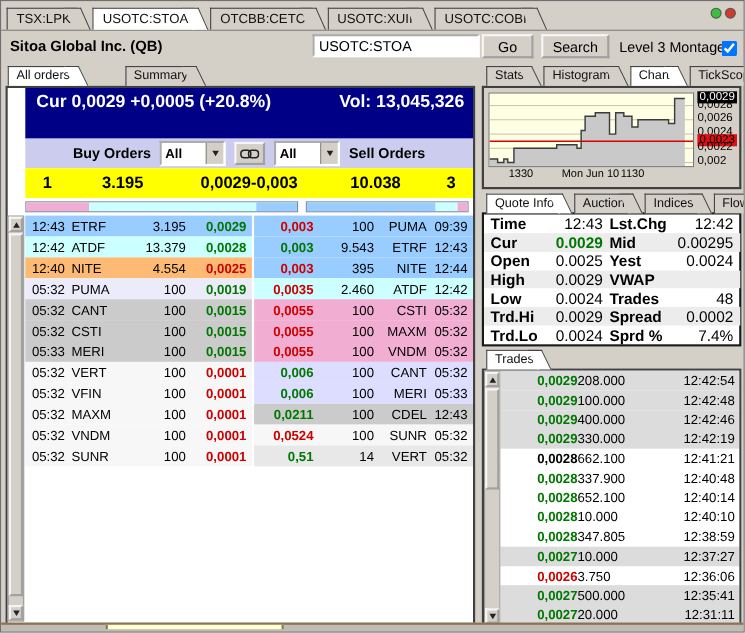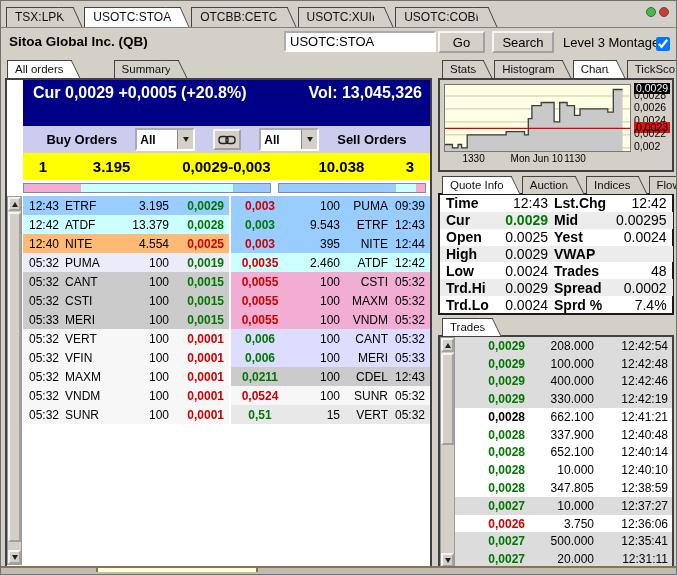--- a/index.html
+++ b/index.html
@@ -35,21 +35,21 @@
         border-top:1px solid #444;border-right:1px solid #444;transform:skewX(26deg);}
   .ptab.active{background:#fff;}
   
   #left-tabs{top:57px;left:6px;gap:32px;}
   .leftbox{position:absolute;top:77px;left:4px;width:427px;height:491px;background:#fff;
         border:2px solid #404040;box-sizing:border-box;}
   .navy{position:absolute;left:16px;right:0;top:0;height:46px;color:#fff;
         font-size:16px;font-weight:bold;padding:4px 8px 0 10px;box-sizing:border-box;
         display:flex;justify-content:space-between;}
   .filterrow{position:absolute;left:16px;right:0;top:46px;height:27px;display:flex;align-items:center;
-        justify-content:center;gap:18px;font-size:13px;font-weight:bold;color:#000;}
+        justify-content:center;gap:8px;font-size:13px;font-weight:bold;color:#000;}
   .combo{display:inline-flex;width:56px;height:19px;border:2px inset #fff;background:#fff;align-items:center;}
   .combo-text{flex:1;font-size:12px;font-weight:bold;padding-left:3px;}
   .combo-btn{width:15px;height:100%;background:#d4d0c8;border-left:1px solid #888;display:flex;align-items:center;justify-content:center;}
   .linkbtn{width:28px;height:21px;background:#d4d0c8;border:2px outset #f5f5f5;padding:0;display:inline-flex;
         align-items:center;justify-content:center;cursor:pointer;}
   .yellowrow{position:absolute;left:16px;right:0;top:73px;height:27px;display:grid;
         grid-template-columns:40px 1.1fr 1.5fr 1.1fr 40px;align-items:center;
         font-size:15px;font-weight:bold;color:#000;}
   .yellowrow .yc{text-align:center;}
   .ymid{display:flex;justify-content:center;}
@@ -61,21 +61,21 @@
   #book-rows{position:absolute;left:16px;right:0;top:116px;}
   .book-row{display:flex;height:19px;background:#fff;}
   .half{display:grid;align-items:center;font-size:12px;color:#000;height:19px;box-sizing:border-box;}
   .buy-half{width:206px;grid-template-columns:40px 48px 1fr 60px;margin-right:2px;}
   .sell-half{width:199px;grid-template-columns:54px 1fr 48px 42px;}
   .half .c{white-space:nowrap;}
   .half .t{padding-left:6px;}
   .half .m{padding-left:2px;}
   .half .s{text-align:right;}
   .half .p{text-align:right;font-weight:bold;padding-right:5px;}
-  .half .p2{text-align:center;font-weight:bold;padding-left:4px;}
+  .half .p2{text-align:right;font-weight:bold;padding-left:4px;}
   .half .m2{text-align:right;}
   .half .t2{text-align:right;padding-right:5px;}
   
   .vscroll{position:absolute;width:15px;background:#d4d0c8;border:1px solid #9a9a9a;box-sizing:border-box;}
   #book-scroll{left:0;top:116px;bottom:2px;}
   .sb-btn{position:absolute;left:0;width:13px;height:14px;background:#d4d0c8;border:2px outset #f5f5f5;
         box-sizing:border-box;display:flex;align-items:center;justify-content:center;cursor:pointer;}
   .sb-up{top:0;}
   .sb-down{bottom:0;}
   .sb-thumb{position:absolute;left:0;width:13px;background:#d4d0c8;border:2px outset #f5f5f5;box-sizing:border-box;cursor:grab;}
@@ -100,21 +100,21 @@
   .ql{font-weight:bold;color:#000;}
   .qv{text-align:right;color:#000;padding-right:6px;}
   .q-row .qv:last-child{padding-right:0;}
   #trades-tab{top:315px;left:441px;}
   .tradesbox{position:absolute;top:334px;left:437px;width:236px;height:235px;background:#fff;
         border:2px solid #404040;box-sizing:border-box;}
   #trades-scroll{left:0;top:0;bottom:0;}
   #trades-rows{position:absolute;left:15px;right:0;top:0;}
   .trade-row{display:grid;grid-template-columns:70px 1fr 78px;height:17.77px;align-items:center;font-size:12px;color:#000;}
   .tp{text-align:right;font-weight:bold;}
-  .ts{text-align:right;}
+  .ts{text-align:left;}
   .tt{text-align:right;padding-right:4px;}
   
   .bottomstrip{position:absolute;left:0;right:0;bottom:0;height:6px;background:#c0bcb4;border-top:2px solid #8a7354;}
   .bottomtab{position:absolute;left:95px;width:158px;top:0;height:4px;background:#ffffcf;border-left:2px solid #8a7354;border-right:2px solid #8a7354;}
   .chainsvg{display:block;}
 </style>
 </head>
 <body>
 
 <div id="app">
@@ -352,21 +352,21 @@
         </div>
         <div class="book-row">
           <div class="half buy-half" style="background: rgb(247, 247, 247);">
             <div class="c t">05:32</div>
             <div class="c m">SUNR</div>
             <div class="c s">100</div>
             <div class="c p" style="color: rgb(204, 0, 0);">0,0001</div>
           </div>
           <div class="half sell-half" style="background: rgb(232, 232, 232);">
             <div class="c p2" style="color: rgb(0, 119, 0);">0,51</div>
-            <div class="c s">15</div>
+            <div class="c s">14</div>
             <div class="c m2">VERT</div>
             <div class="c t2">05:32</div>
           </div>
         </div>
       </div>
     <div class="vscroll" id="book-scroll">
       <div class="sb-btn sb-up">
           <span class="tri-up"></span>
         </div>
       <div class="sb-thumb" style="top:15px;height:330px;"></div>

